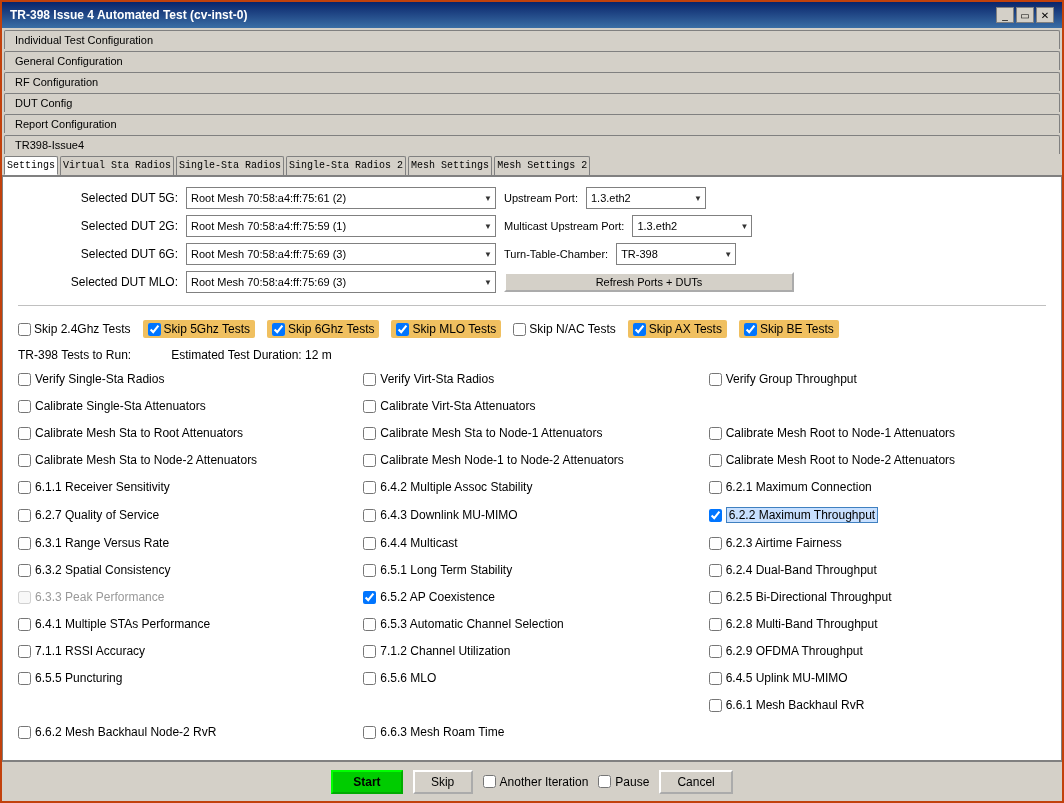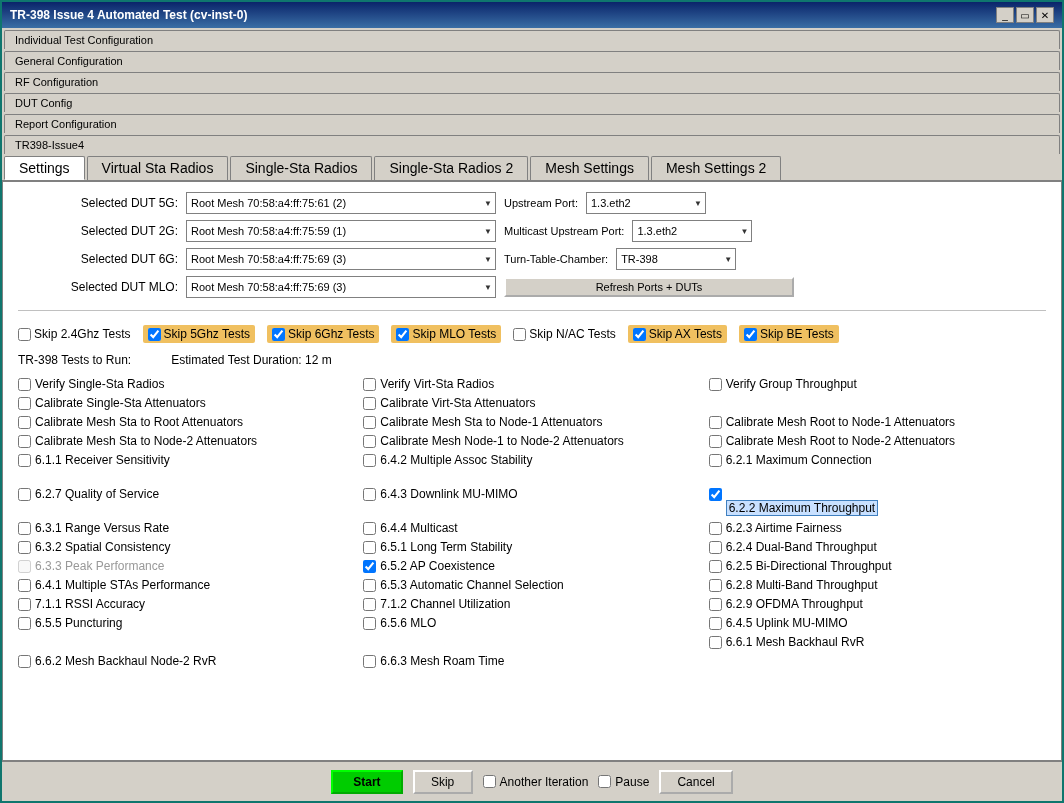--- a/index.html
+++ b/index.html
@@ -8,21 +8,21 @@
       font-size: 12px;
       background: #d4d0c8;
       width: 1064px;
       height: 803px;
       overflow: hidden;
     }
     .window {
       width: 1064px;
       height: 803px;
       background: #15803d;
-      border: 2px solid #0f766e;
+      border: 2px solid #c2410c;
       display: flex;
       flex-direction: column;
     }
     .title-bar {
       background: linear-gradient(to bottom, #0a246a, #3a6ea5);
       color: white;
       padding: 4px 8px;
       display: flex;
       align-items: center;
       justify-content: space-between;
@@ -68,27 +68,28 @@
     }
     .sub-tab-row {
       display: flex;
       background: #d4d0c8;
       border-bottom: 2px solid #808080;
       padding: 2px 2px 0 2px;
       gap: 2px;
       flex-shrink: 0;
     }
     .sub-tab {
-      padding: 3px 14px;
+      padding: 3px 2px;
       background: #d4d0c8;
       border: 1px solid #808080;
       border-bottom: none;
       cursor: pointer;
-      font-size: 14px;
+      font-size: 10px;
       border-radius: 2px 2px 0 0;
+      font-family: Liberation Mono, monospace;
     }
     .sub-tab.active {
       background: #ffffff;
       border-bottom: 1px solid #ffffff;
       z-index: 1;
     }
     .content {
       flex: 1;
       background: #ffffff;
       padding: 10px 15px;
@@ -216,21 +217,20 @@
     .test-item input[type="checkbox"] {
       width: 13px;
       height: 13px;
       cursor: pointer;
       flex-shrink: 0;
     }
     .test-item.highlighted-item label {
       background: #c8e0ff;
       border: 1px solid #4080c0;
       padding: 0 2px;
-      margin-top: 28px;
     }
     .test-item.grayed label {
       color: #999;
     }
     .bottom-bar {
       display: flex;
       align-items: center;
       justify-content: center;
       gap: 10px;
       padding: 6px 10px;
@@ -377,21 +377,21 @@
         <input type="checkbox" checked="" style="">
         <label>Skip BE Tests</label>
       </div>
     </div>
 
     <div class="test-duration-row">
       <span class="tests-section-label">TR-398 Tests to Run:</span>
       <span class="duration-label">Estimated Test Duration: 12 m</span>
     </div>
 
-    <div style="display:grid; grid-template-columns:1fr 1fr 1fr; gap:5px 8px;">
+    <div style="display:grid; grid-template-columns:1fr 1fr 1fr; gap:13px 8px;">
 
       <div class="test-item">
         <input type="checkbox" style="">
         <label>Verify Single-Sta Radios</label>
       </div>
       <div class="test-item">
         <input type="checkbox" style="">
         <label>Verify Virt-Sta Radios</label>
       </div>
       <div class="test-item">

